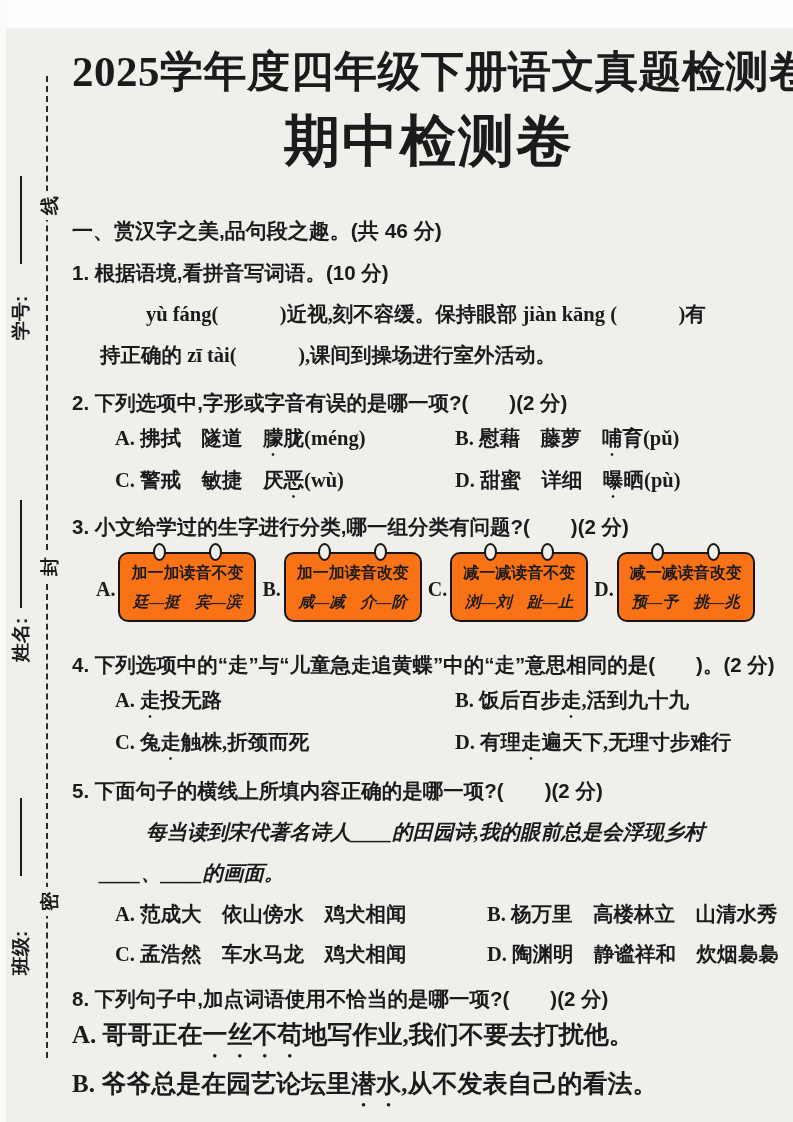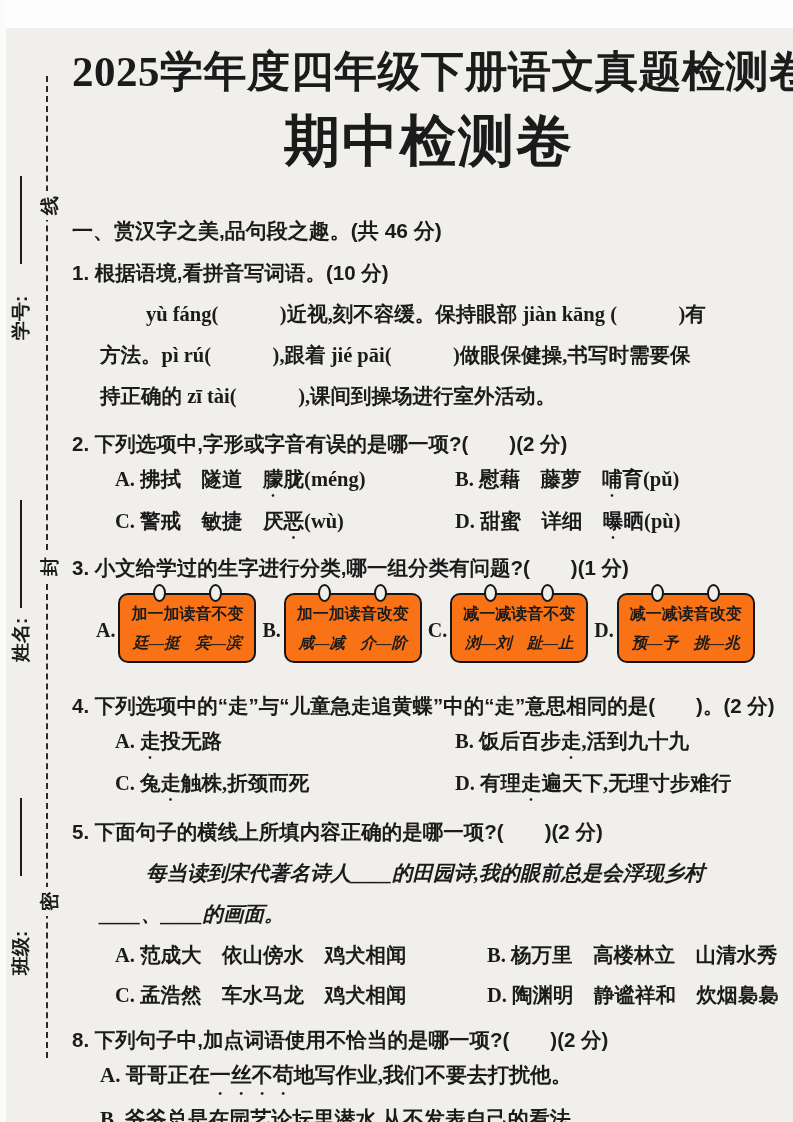--- a/index.html
+++ b/index.html
@@ -43,21 +43,21 @@
     font-size:20.5px;font-weight:700;line-height:30px;
     font-family:"Liberation Sans","DejaVu Sans",sans-serif;
   }
   .mt16{margin-top:28px;} .mt12{margin-top:12px;} .mt10{margin-top:10px;}
   .para{margin-top:6px;}
   .pline{margin-left:28px;font-size:20.5px;font-weight:600;line-height:41px;white-space:pre-wrap;}
   .pline.first{text-indent:46px;}
   .opt-row{display:flex;margin-left:43px;font-size:20.5px;font-weight:600;line-height:40px;white-space:pre-wrap;}
   .opt.o1{width:340px;flex:none;}
   .opt-row.wide .opt.o1{width:372px;}
-  .opt-line{margin-left:28px;font-size:21px;font-weight:600;line-height:41px;white-space:pre-wrap;}
+  .opt-line{font-size:25px;font-weight:600;line-height:41px;white-space:pre-wrap;}
   .em{
     -webkit-text-emphasis:filled dot #1b1b1b;-webkit-text-emphasis-position:under right;
     text-emphasis:filled dot #1b1b1b;text-emphasis-position:under right;
   }
   .passage .pline{font-style:italic;}
 
   
   .group-row{display:flex;margin-top:2px;margin-left:18px;align-items:center;}
   .letter{font-size:20px;font-weight:700;margin:14px 3px 0 6px;flex:none;}
   .g-box{
@@ -96,35 +96,34 @@
 
   <div class="content">
     <div class="title">2025学年度四年级下册语文真题检测卷</div>
     <div class="subtitle">期中检测卷</div>
 
     <div class="sec-head">一、赏汉字之美,品句段之趣。(共 46 分)</div>
 
     <div class="stem mt12">1. 根据语境,看拼音写词语。(10 分)</div>
     <div class="para">
       <div class="pline first">yù fáng(　　　)近视,刻不容缓。保持眼部 jiàn kāng (　　　)有</div>
-      <div class="pline">方法。pì rú(　　　),跟着 jié pāi(　　　)做眼保健操,书写时需要保</div>
       <div class="pline">持正确的 zī tài(　　　),课间到操场进行室外活动。</div>
     </div>
 
     <div class="stem mt12">2. 下列选项中,字形或字音有误的是哪一项?(　　)(2 分)</div>
     <div class="opt-row">
       <span class="opt o1"><span>A. 拂拭　隧道　</span><span class="em">朦</span><span>胧(méng)</span></span>
       <span class="opt"><span>B. 慰藉　藤萝　</span><span class="em">哺</span><span>育(pǔ)</span></span>
     </div>
     <div class="opt-row">
       <span class="opt o1"><span>C. 警戒　敏捷　厌</span><span class="em">恶</span><span>(wù)</span></span>
       <span class="opt"><span>D. 甜蜜　详细　</span><span class="em">曝</span><span>晒(pù)</span></span>
     </div>
 
-    <div class="stem mt10">3. 小文给学过的生字进行分类,哪一组分类有问题?(　　)(1 分)</div>
+    <div class="stem mt10">3. 小文给学过的生字进行分类,哪一组分类有问题?(　　)(2 分)</div>
     <div class="group-row">
       <span class="letter">A.</span>
       <span class="g-box">
         <i class="hook h1"></i>
           <i class="hook h2"></i>
         <span class="g-title">加一加读音不变</span>
         <span class="g-pairs">廷—挺　宾—滨</span>
       </span>
       <span class="letter">B.</span>
       <span class="g-box">

